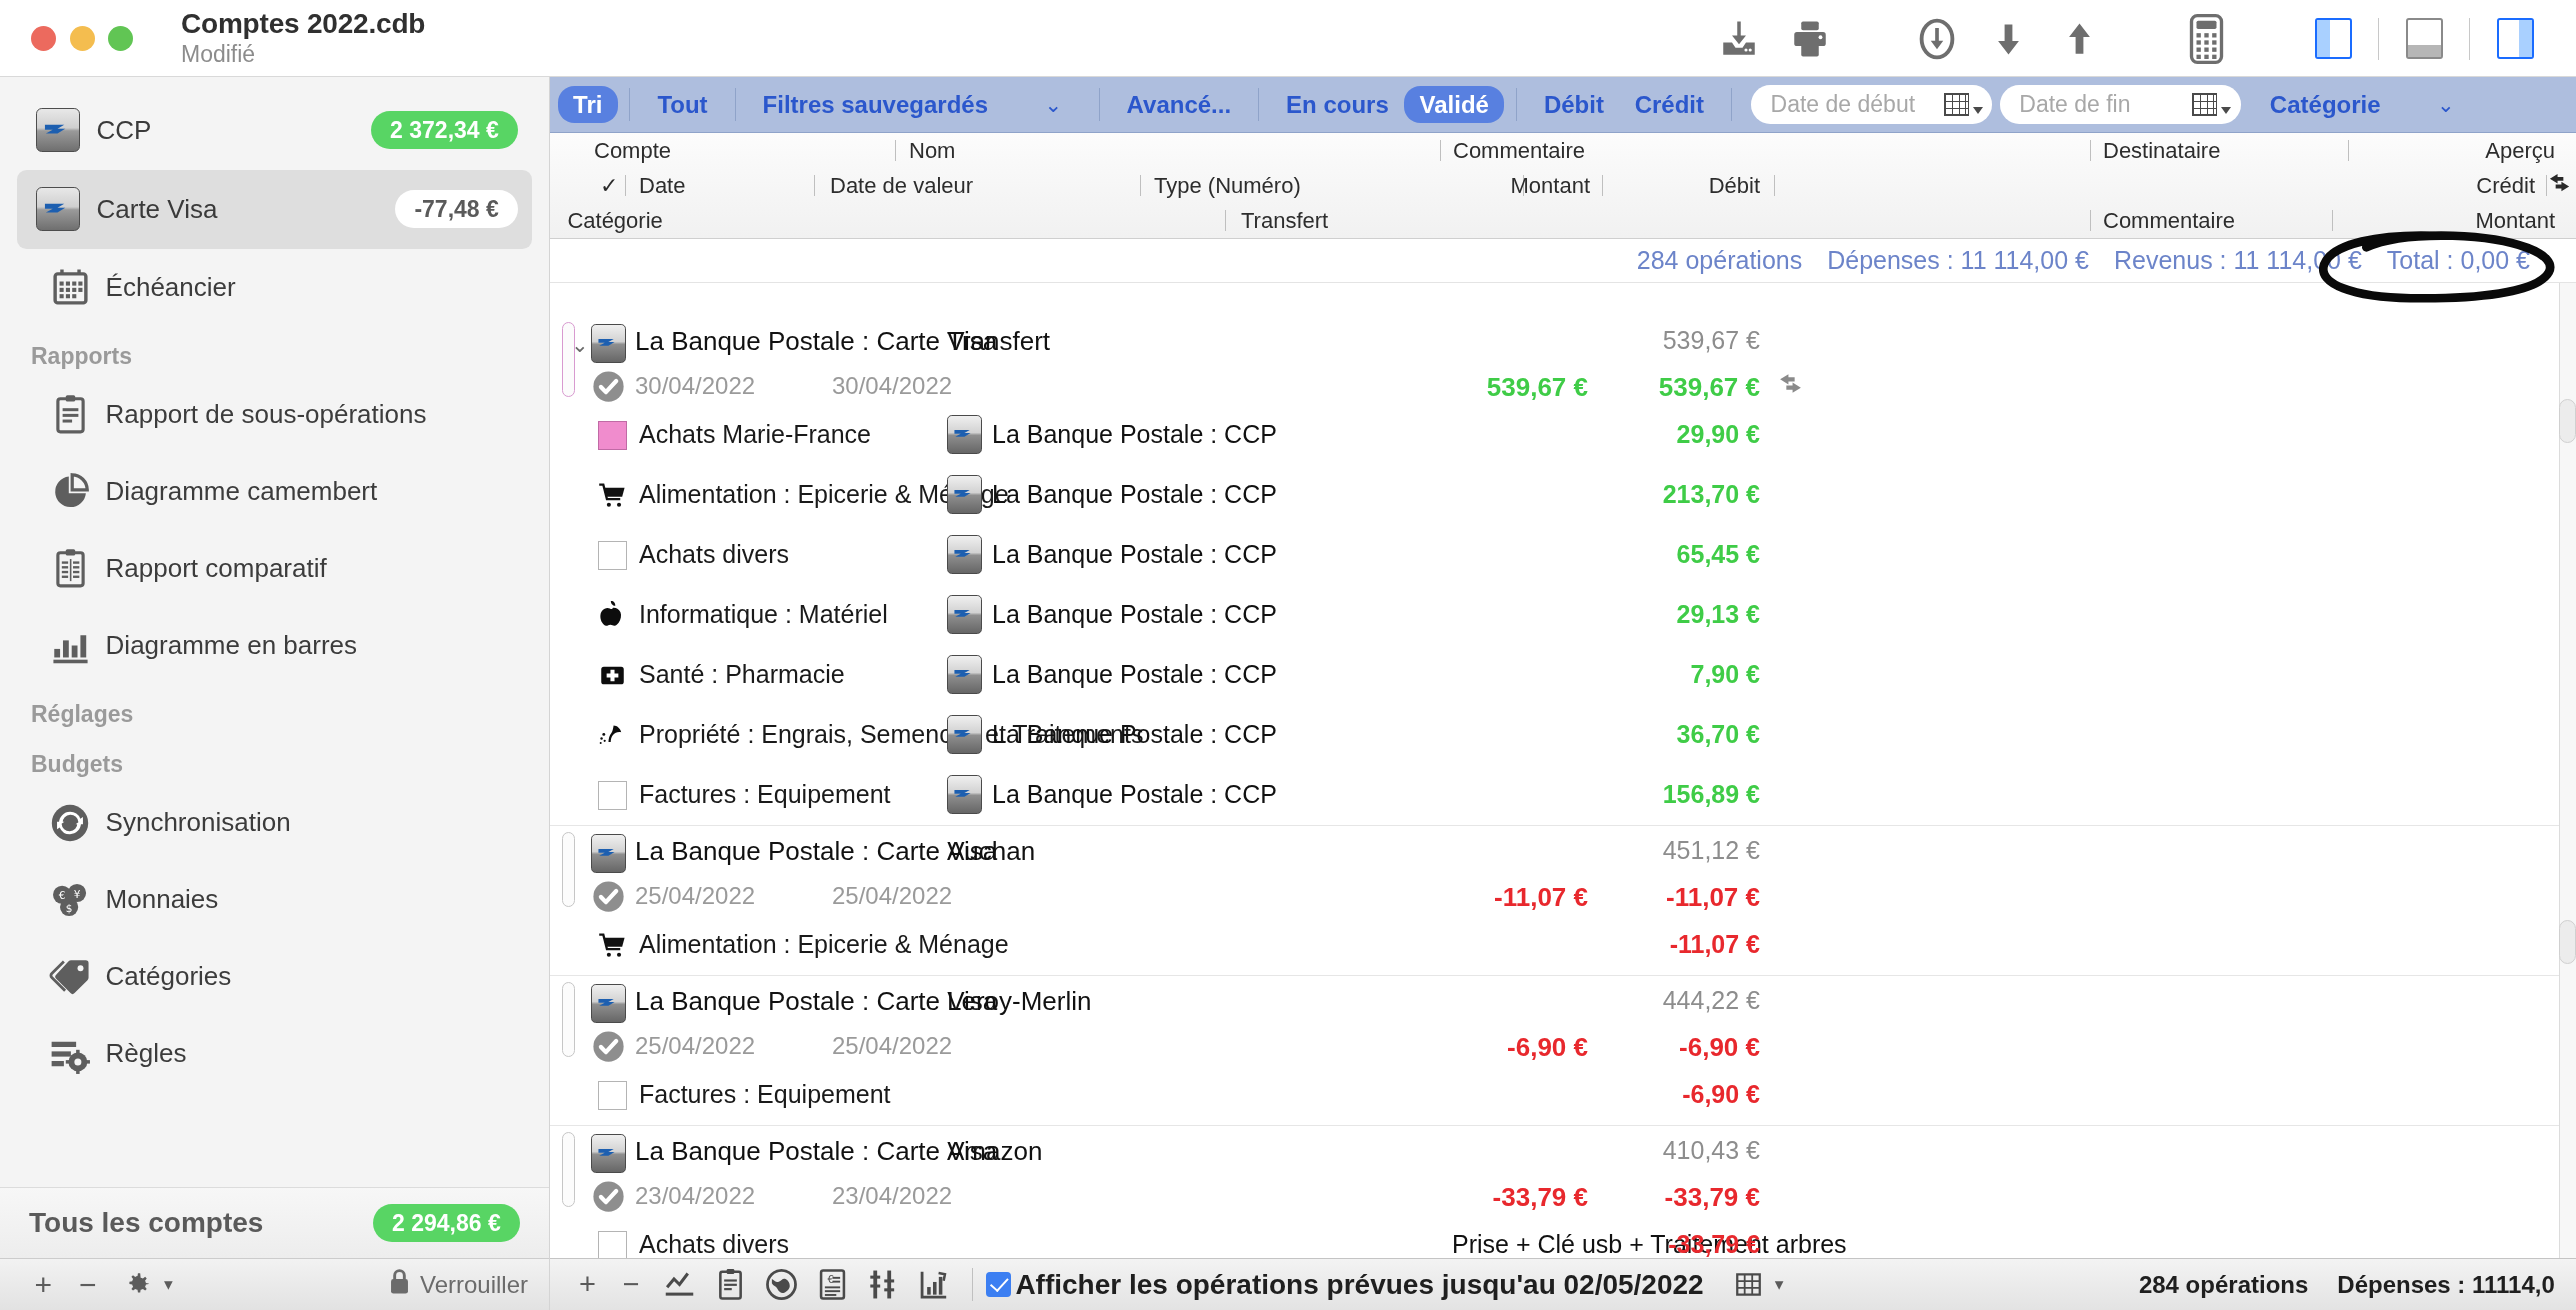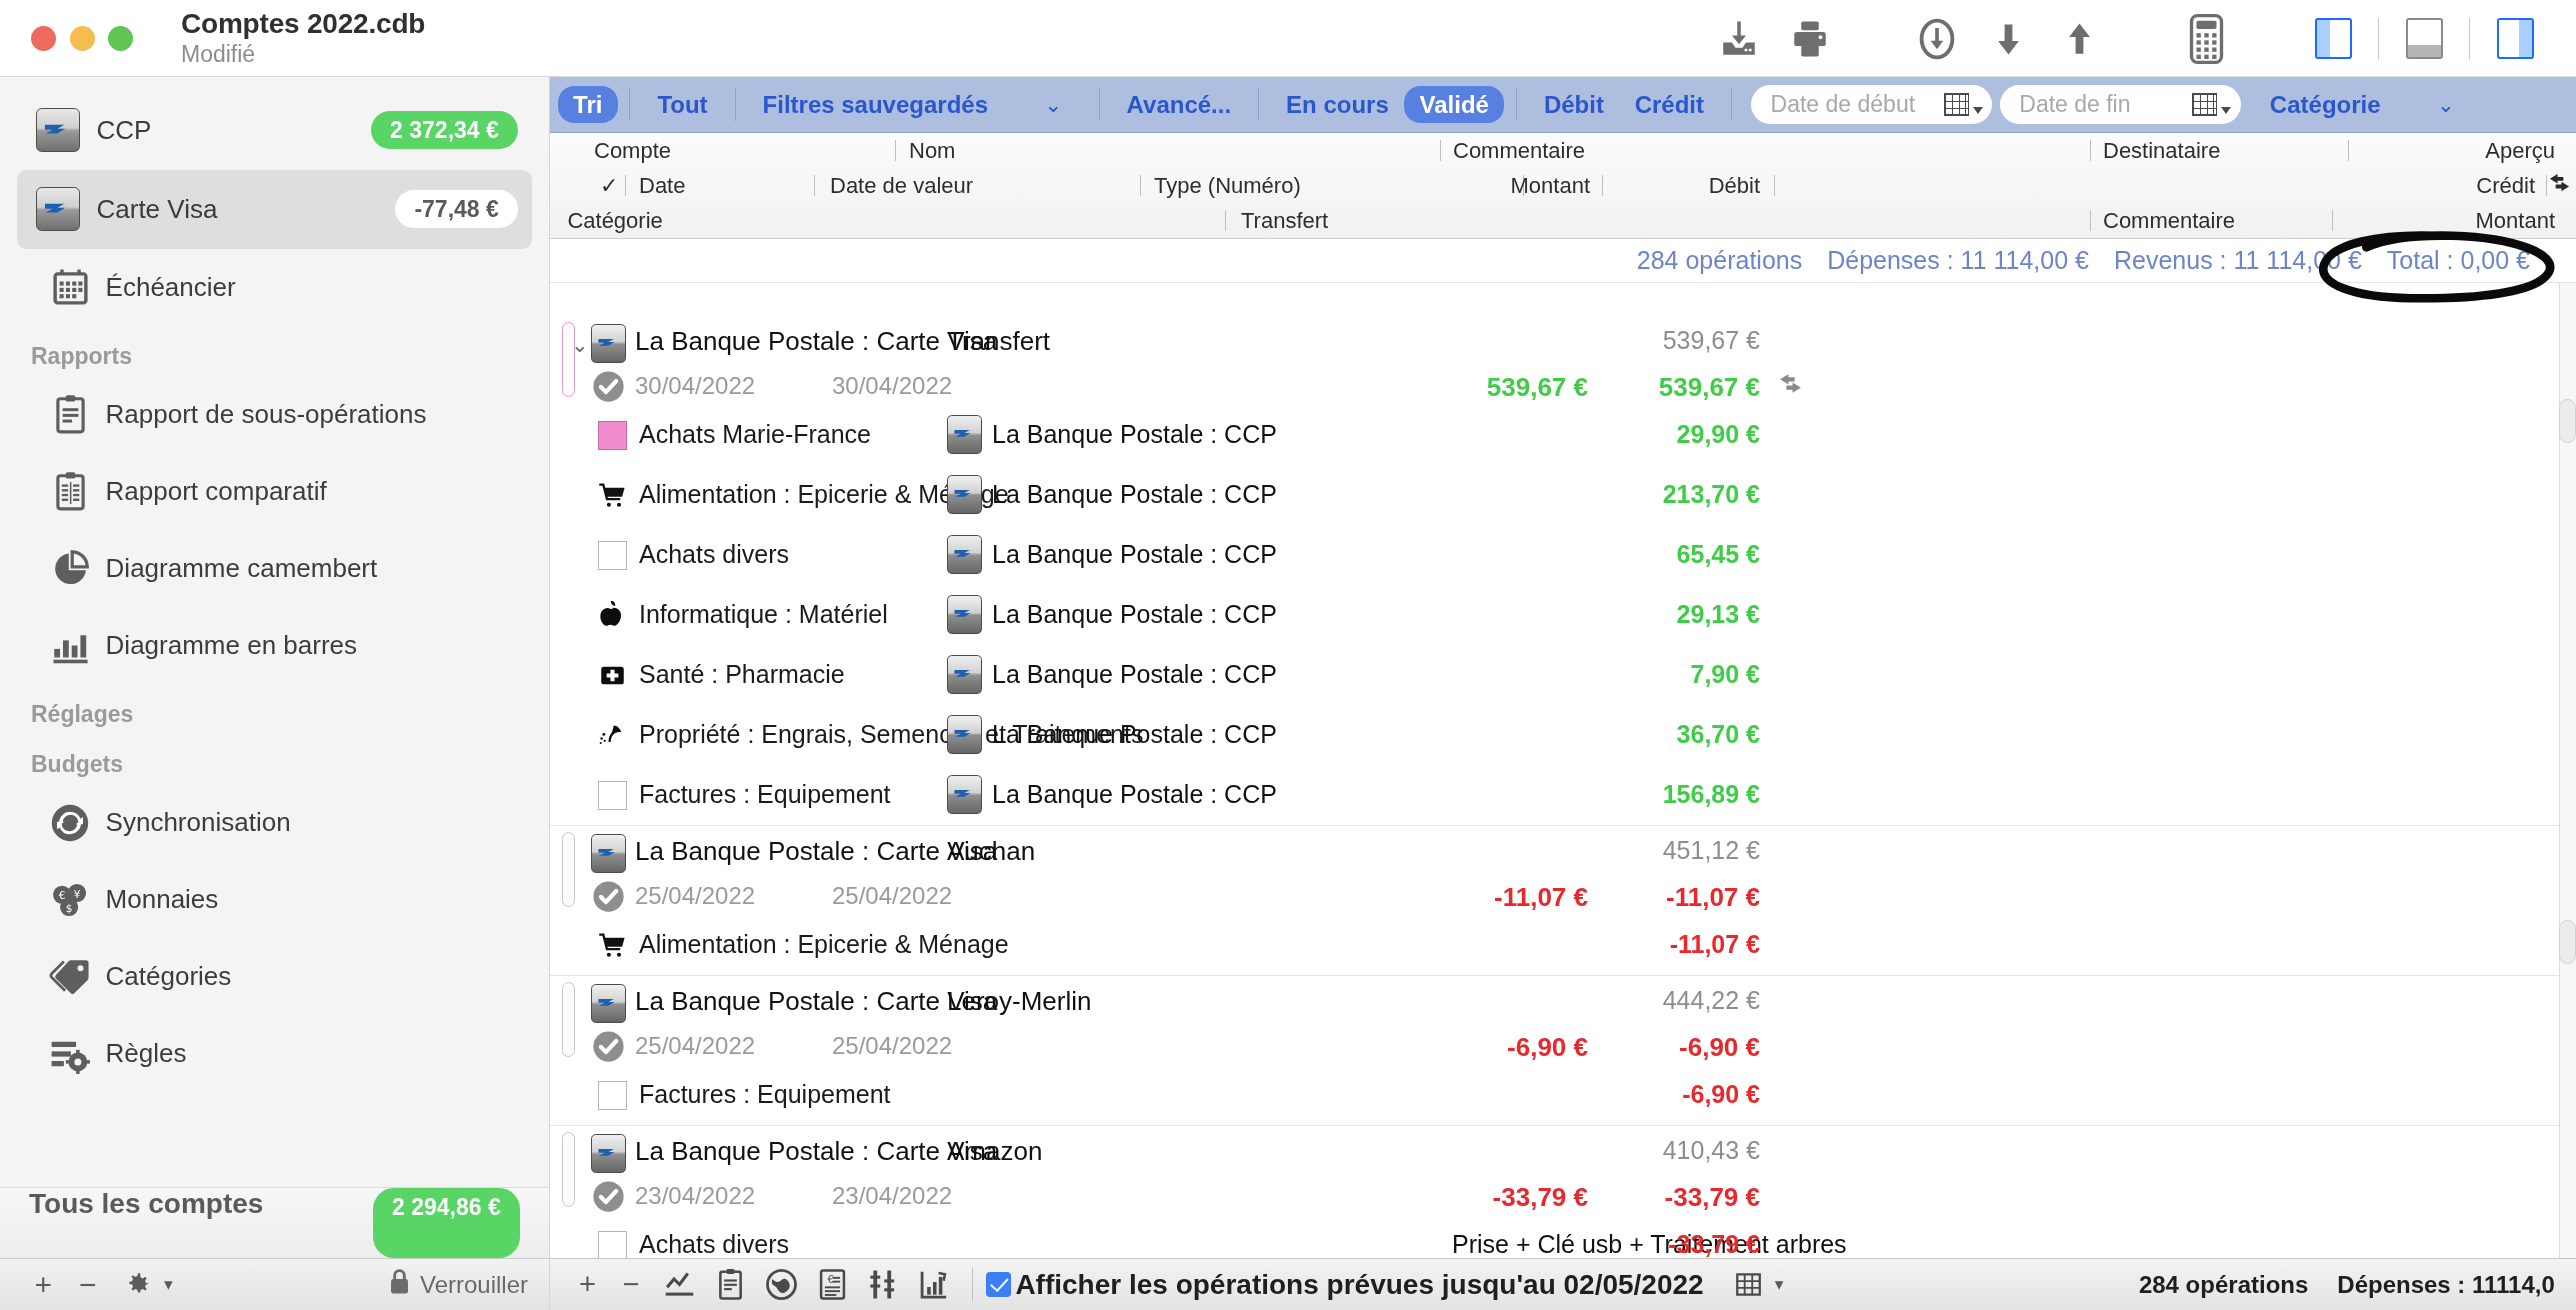--- a/index.html
+++ b/index.html
@@ -79,21 +79,21 @@
     font-size: 23px; color: #9a9a9a; font-weight: bold;
     padding: 17.4px 0 5.8px 31px;
   }
   .sb-item { display: flex; align-items: center; height: 77px; padding-left: 44px; }
   .sb-item .gi { width: 52px; flex:0 0 52px; display:flex; align-items:center; justify-content:center; }
   .sb-item .gl { font-size: 26px; color: #3c3c3c; margin-left: 9.6px; white-space: nowrap; }
   .gicn { fill: #5e5e5e; display:block; }
 
   .sb-footer { flex: 0 0 auto; }
   .allacc {
-    height: 71px; display: flex; padding: 0 29px;
+    height: 71px; display: flex; align-items: center; padding: 0 29px;
     background: linear-gradient(to bottom,#f7f7f7,#ededed);
     border-top: 1px solid #dcdcdc;
     gap: 46px;
   }
   .allacc .t { font-size: 28px; font-weight: bold; color: #5a5a5a; flex: 1 1 auto; }
   .sb-bottombar {
     height: 52px; display: flex; align-items: center; padding: 0 21px;
     background: linear-gradient(to bottom,#f2f2f2,#e2e2e2);
     border-top: 1px solid #cccccc;
   }
@@ -373,47 +373,47 @@
                   <rect x="7" y="12.6" width="10" height="1.9"></rect>
                   <rect x="7" y="16.2" width="6" height="1.9"></rect>
                 </g>
               </svg>
           </div>
           <div class="gl">Rapport de sous-opérations</div>
         </div>
 
         <div class="sb-item">
           <div class="gi">
+            <svg class="gicn" width="41" height="41" viewBox="0 0 24 24">
+                <path d="M11 3.2A9 9 0 1021 13h-10V3.2z" fill="#5e5e5e"></path>
+                <path d="M13 2.2V11h8.8A9 9 0 0013 2.2z" fill="none" stroke="#5e5e5e" stroke-width="1.9"></path>
+              </svg>
+          </div>
+          <div class="gl">Diagramme camembert</div>
+        </div>
+
+        <div class="sb-item">
+          <div class="gi">
             <svg class="gicn" width="39" height="41" viewBox="0 0 24 26">
                 <rect x="4" y="3" width="16" height="21" rx="1.6" fill="none" stroke="#5e5e5e" stroke-width="2"></rect>
                 <rect x="9" y="0.8" width="6" height="4" rx="1" fill="#5e5e5e"></rect>
                 <rect x="11.6" y="7" width="1" height="14" fill="#5e5e5e"></rect>
                 <g fill="#5e5e5e">
                   <rect x="6.5" y="8.5" width="4" height="1.5"></rect>
                   <rect x="6.5" y="11.5" width="4" height="1.5"></rect>
                   <rect x="6.5" y="14.5" width="4" height="1.5"></rect>
                   <rect x="6.5" y="17.5" width="4" height="1.5"></rect>
                   <rect x="13.6" y="8.5" width="4" height="1.5"></rect>
                   <rect x="13.6" y="11.5" width="4" height="1.5"></rect>
                   <rect x="13.6" y="14.5" width="4" height="1.5"></rect>
                   <rect x="13.6" y="17.5" width="4" height="1.5"></rect>
                 </g>
               </svg>
           </div>
           <div class="gl">Rapport comparatif</div>
-        </div>
-
-        <div class="sb-item">
-          <div class="gi">
-            <svg class="gicn" width="41" height="41" viewBox="0 0 24 24">
-                <path d="M11 3.2A9 9 0 1021 13h-10V3.2z" fill="#5e5e5e"></path>
-                <path d="M13 2.2V11h8.8A9 9 0 0013 2.2z" fill="none" stroke="#5e5e5e" stroke-width="1.9"></path>
-              </svg>
-          </div>
-          <div class="gl">Diagramme camembert</div>
         </div>
 
         <div class="sb-item">
           <div class="gi">
             <svg class="gicn" width="41" height="41" viewBox="0 0 24 24">
                 <g fill="#5e5e5e">
                   <rect x="2.5" y="14" width="3.4" height="5"></rect>
                   <rect x="7.6" y="9" width="3.4" height="10"></rect>
                   <rect x="12.7" y="12" width="3.4" height="7"></rect>
                   <rect x="17.8" y="6" width="3.4" height="13"></rect>

